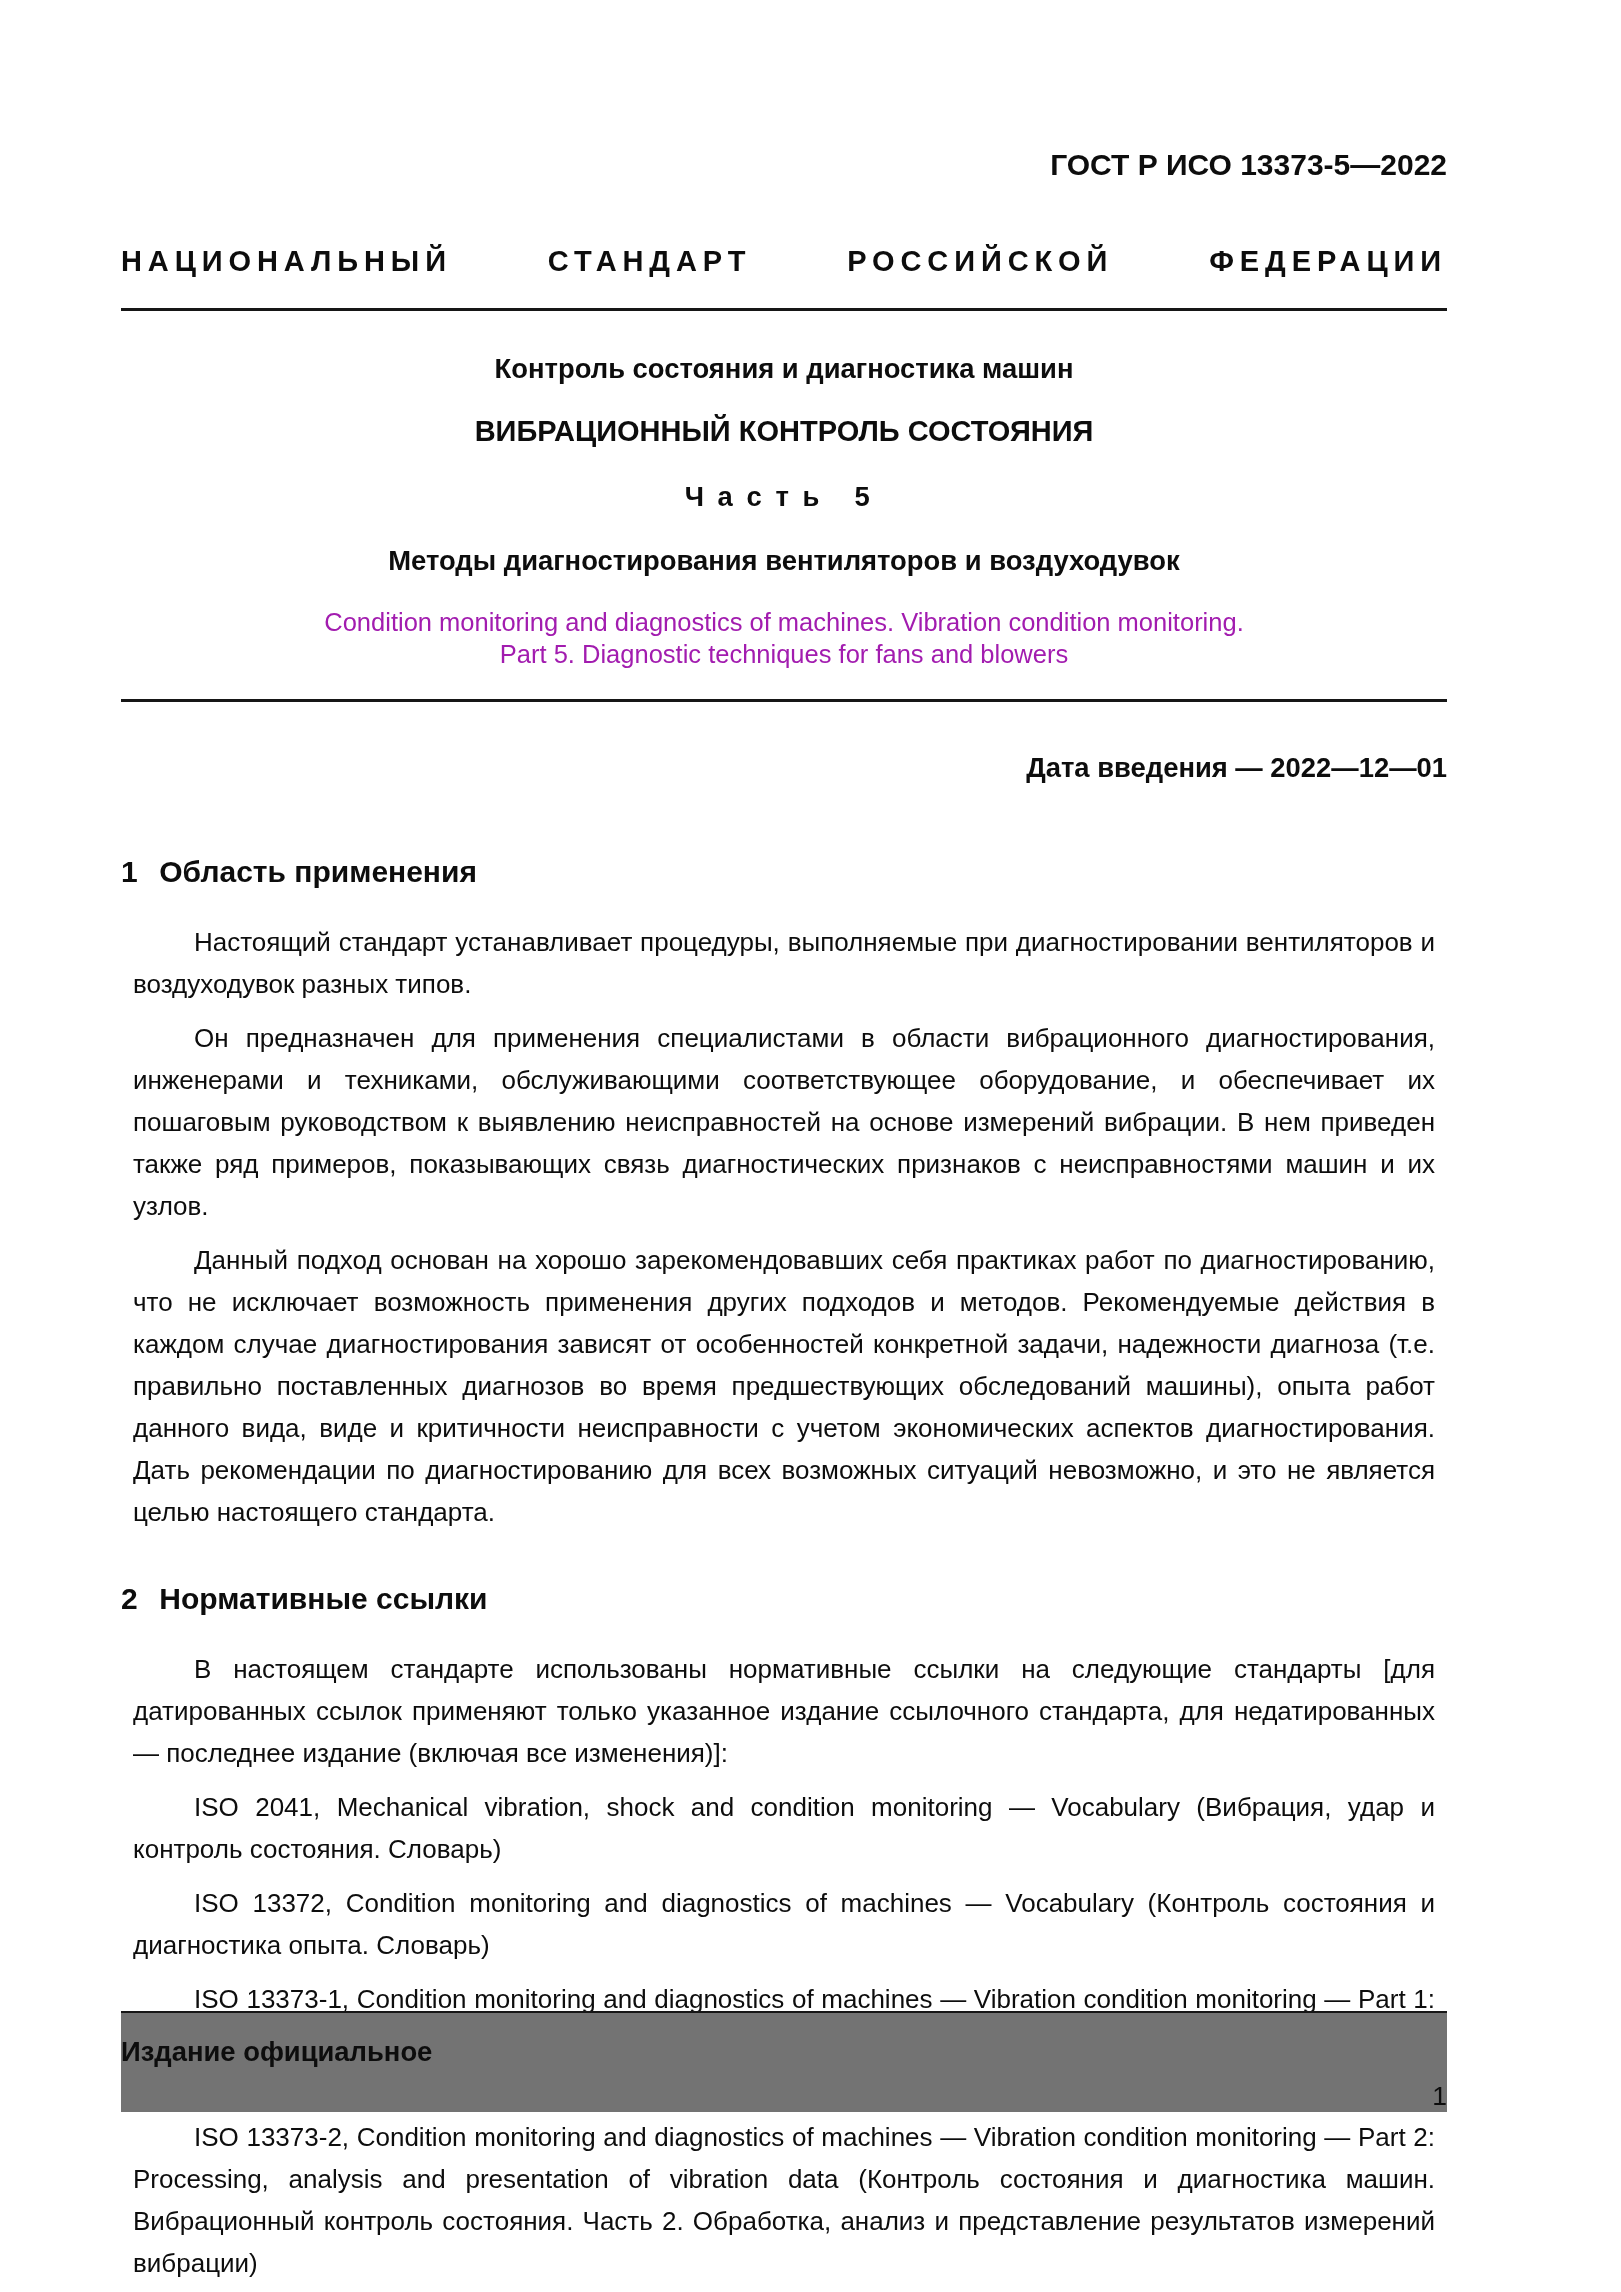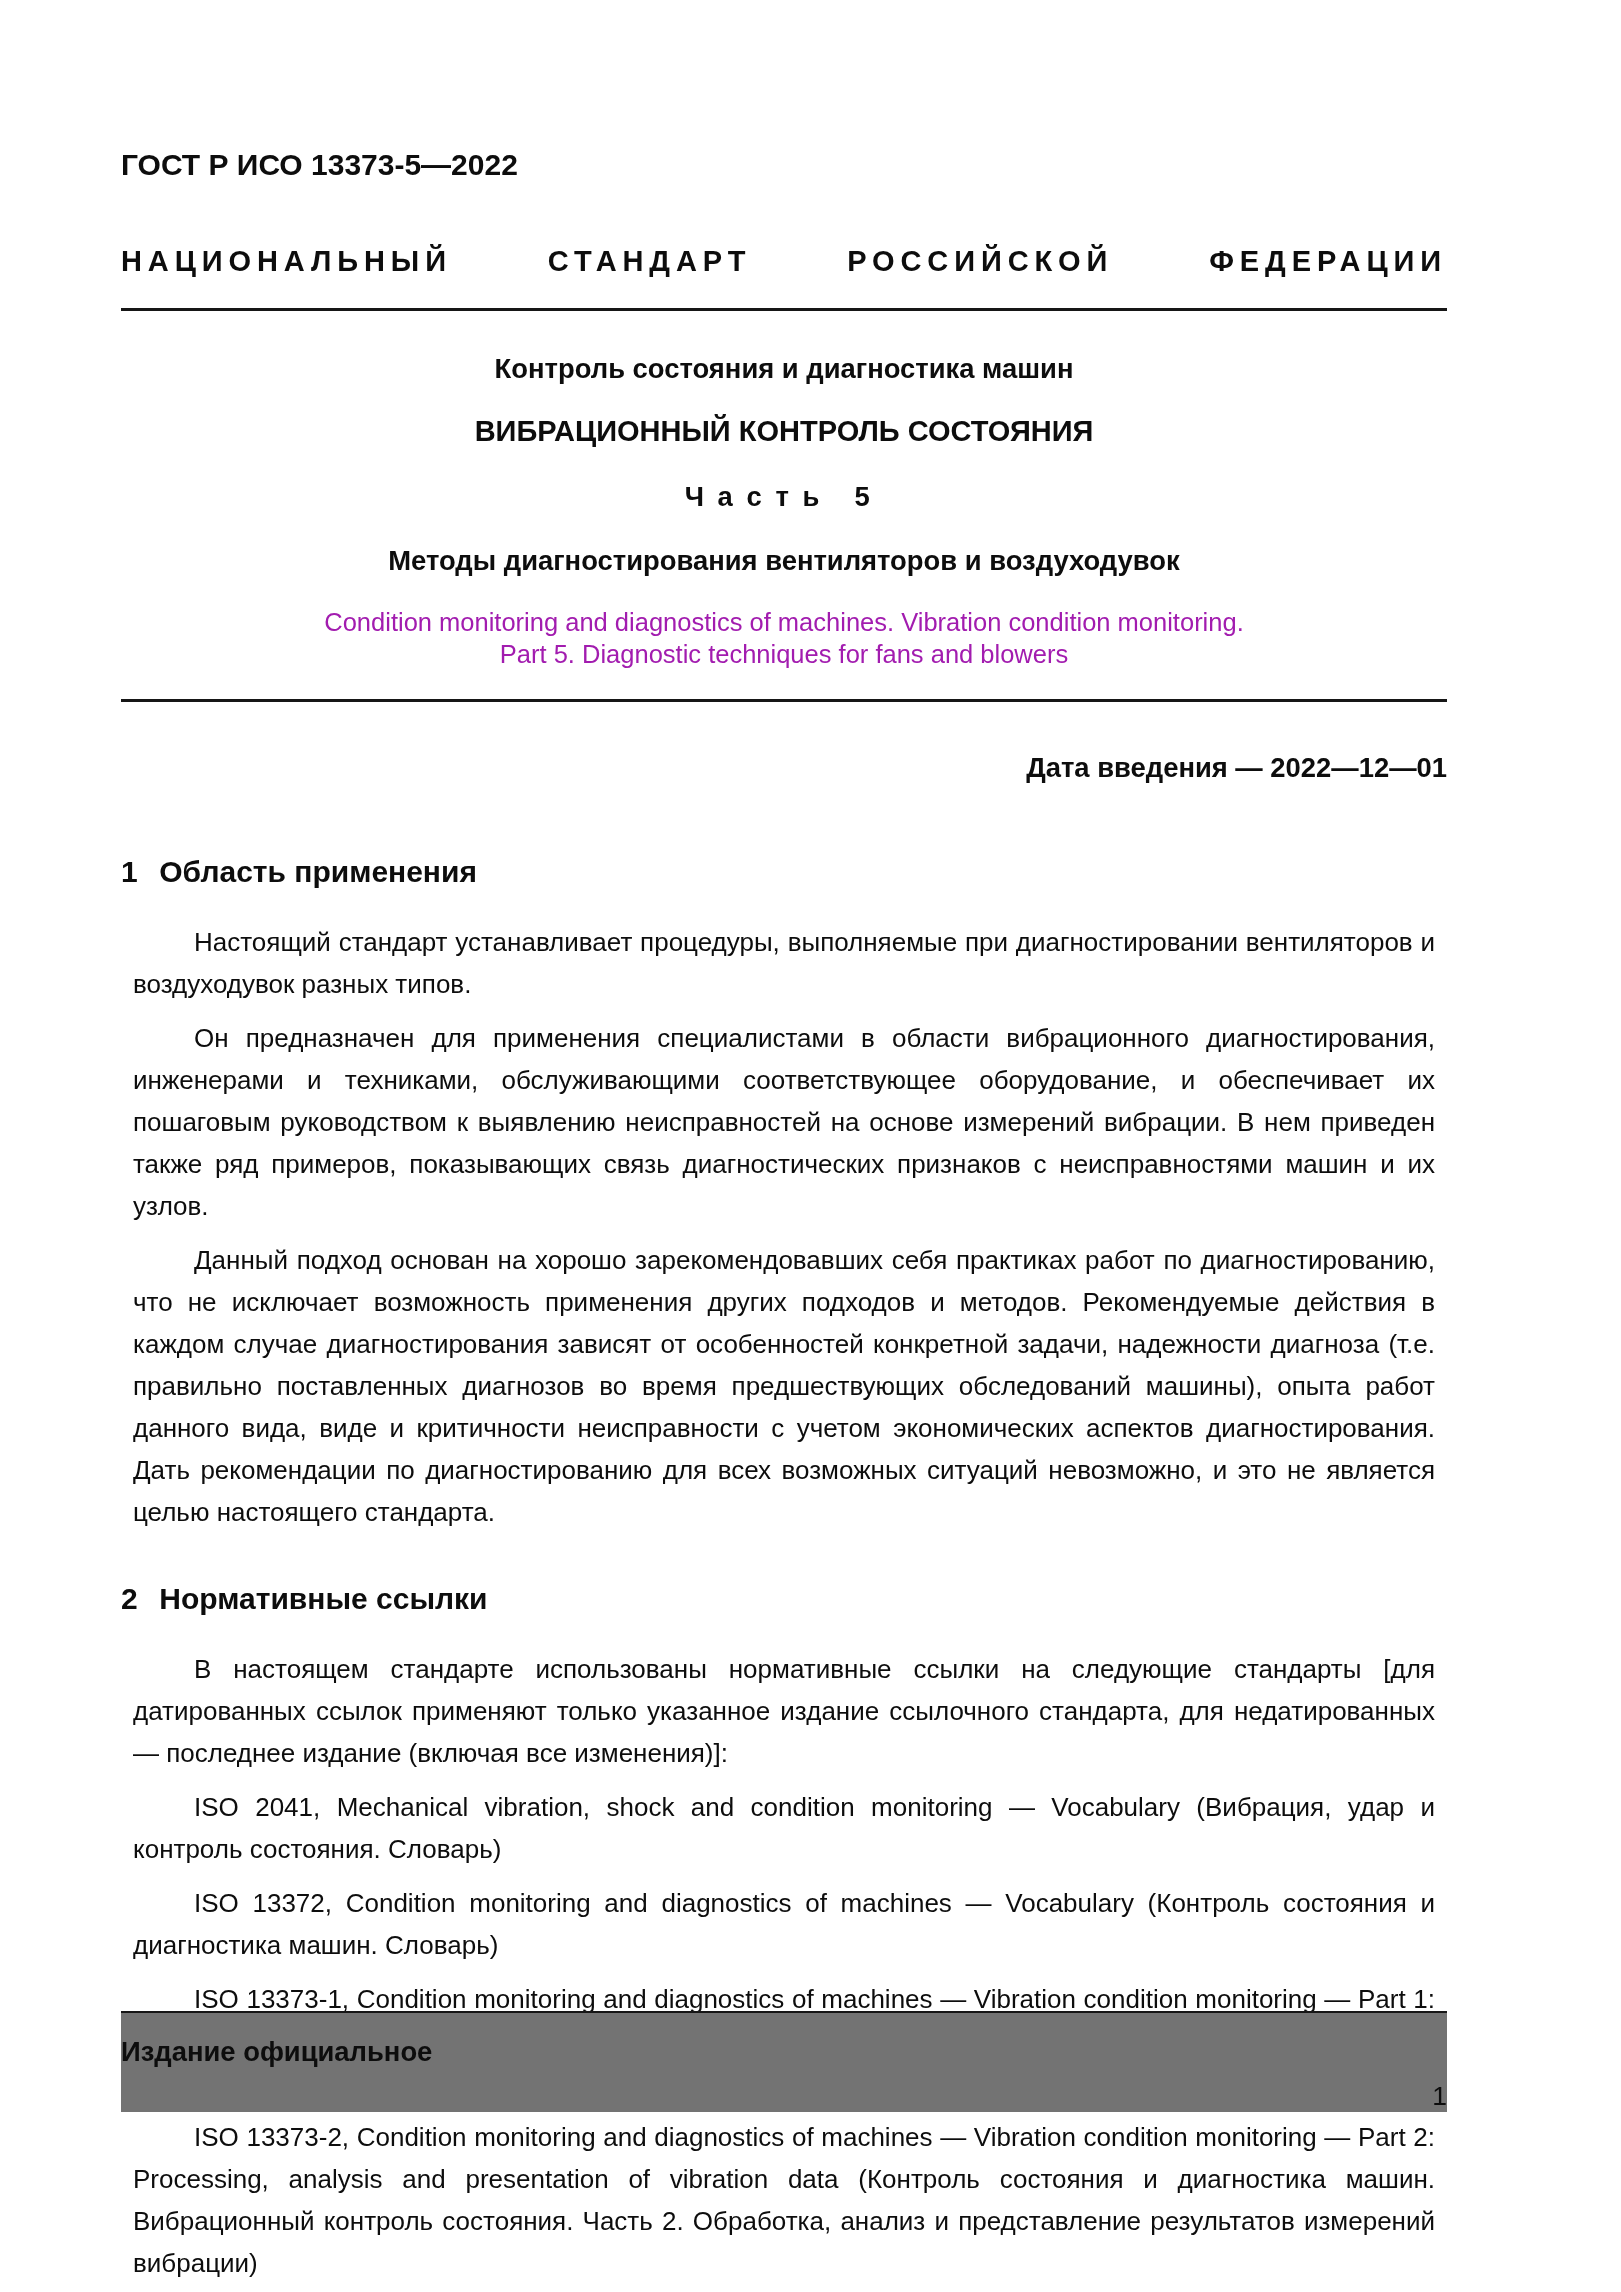--- a/index.html
+++ b/index.html
@@ -13,21 +13,21 @@
     overflow: hidden;
   }
   .content {
     position: absolute;
     left: 121px;
     width: 1326px;
     top: 0;
   }
   .doc-code {
     margin-top: 147px;
-    text-align: left;
+    text-align: right;
     font-weight: 700;
     font-size: 30px;
     line-height: 35px;
   }
   .standard-banner {
     margin-top: 61px;
     font-weight: 700;
     font-size: 29px;
     line-height: 36px;
     letter-spacing: 5.9px;
@@ -152,21 +152,21 @@
     <p class="body-par">Настоящий стандарт устанавливает процедуры, выполняемые при диагностировании вентиляторов и воздуходувок разных типов.</p>
     <p class="body-par">Он предназначен для применения специалистами в области вибрационного диагностирования, инженерами и техниками, обслуживающими соответствующее оборудование, и обеспечивает их пошаговым руководством к выявлению неисправностей на основе измерений вибрации. В нем приведен также ряд примеров, показывающих связь диагностических признаков с неисправностями машин и их узлов.</p>
     <p class="body-par">Данный подход основан на хорошо зарекомендовавших себя практиках работ по диагностированию, что не исключает возможность применения других подходов и методов. Рекомендуемые действия в каждом случае диагностирования зависят от особенностей конкретной задачи, надежности диагноза (т.е. правильно поставленных диагнозов во время предшествующих обследований машины), опыта работ данного вида, виде и критичности неисправности с учетом экономических аспектов диагностирования. Дать рекомендации по диагностированию для всех возможных ситуаций невозможно, и это не является целью настоящего стандарта.</p>
 
     <h2 class="section-heading second">
       <span class="sec-num">2</span><span>Нормативные ссылки</span>
     </h2>
 
     <p class="body-par">В настоящем стандарте использованы нормативные ссылки на следующие стандарты [для датированных ссылок применяют только указанное издание ссылочного стандарта, для недатированных — последнее издание (включая все изменения)]:</p>
     <p class="body-par">ISO 2041, Mechanical vibration, shock and condition monitoring — Vocabulary (Вибрация, удар и контроль состояния. Словарь)</p>
-    <p class="body-par">ISO 13372, Condition monitoring and diagnostics of machines — Vocabulary (Контроль состояния и диагностика машин. Словарь)</p>
+    <p class="body-par">ISO 13372, Condition monitoring and diagnostics of machines — Vocabulary (Контроль состояния и диагностика опыта. Словарь)</p>
     <p class="body-par">ISO 13373-1, Condition monitoring and diagnostics of machines — Vibration condition monitoring — Part 1: General procedures (Контроль состояния и диагностика машин. Вибрационный контроль состояния. Часть 1. Общие методы)</p>
     <p class="body-par">ISO 13373-2, Condition monitoring and diagnostics of machines — Vibration condition monitoring — Part 2: Processing, analysis and presentation of vibration data (Контроль состояния и диагностика машин. Вибрационный контроль состояния. Часть 2. Обработка, анализ и представление результатов измерений вибрации)</p>
 
   </div>
 
   <div class="footer">
     <div class="footer-rule"></div>
     <div class="edition-note">Издание официальное</div>
     <div class="page-number">1</div>
   </div>

